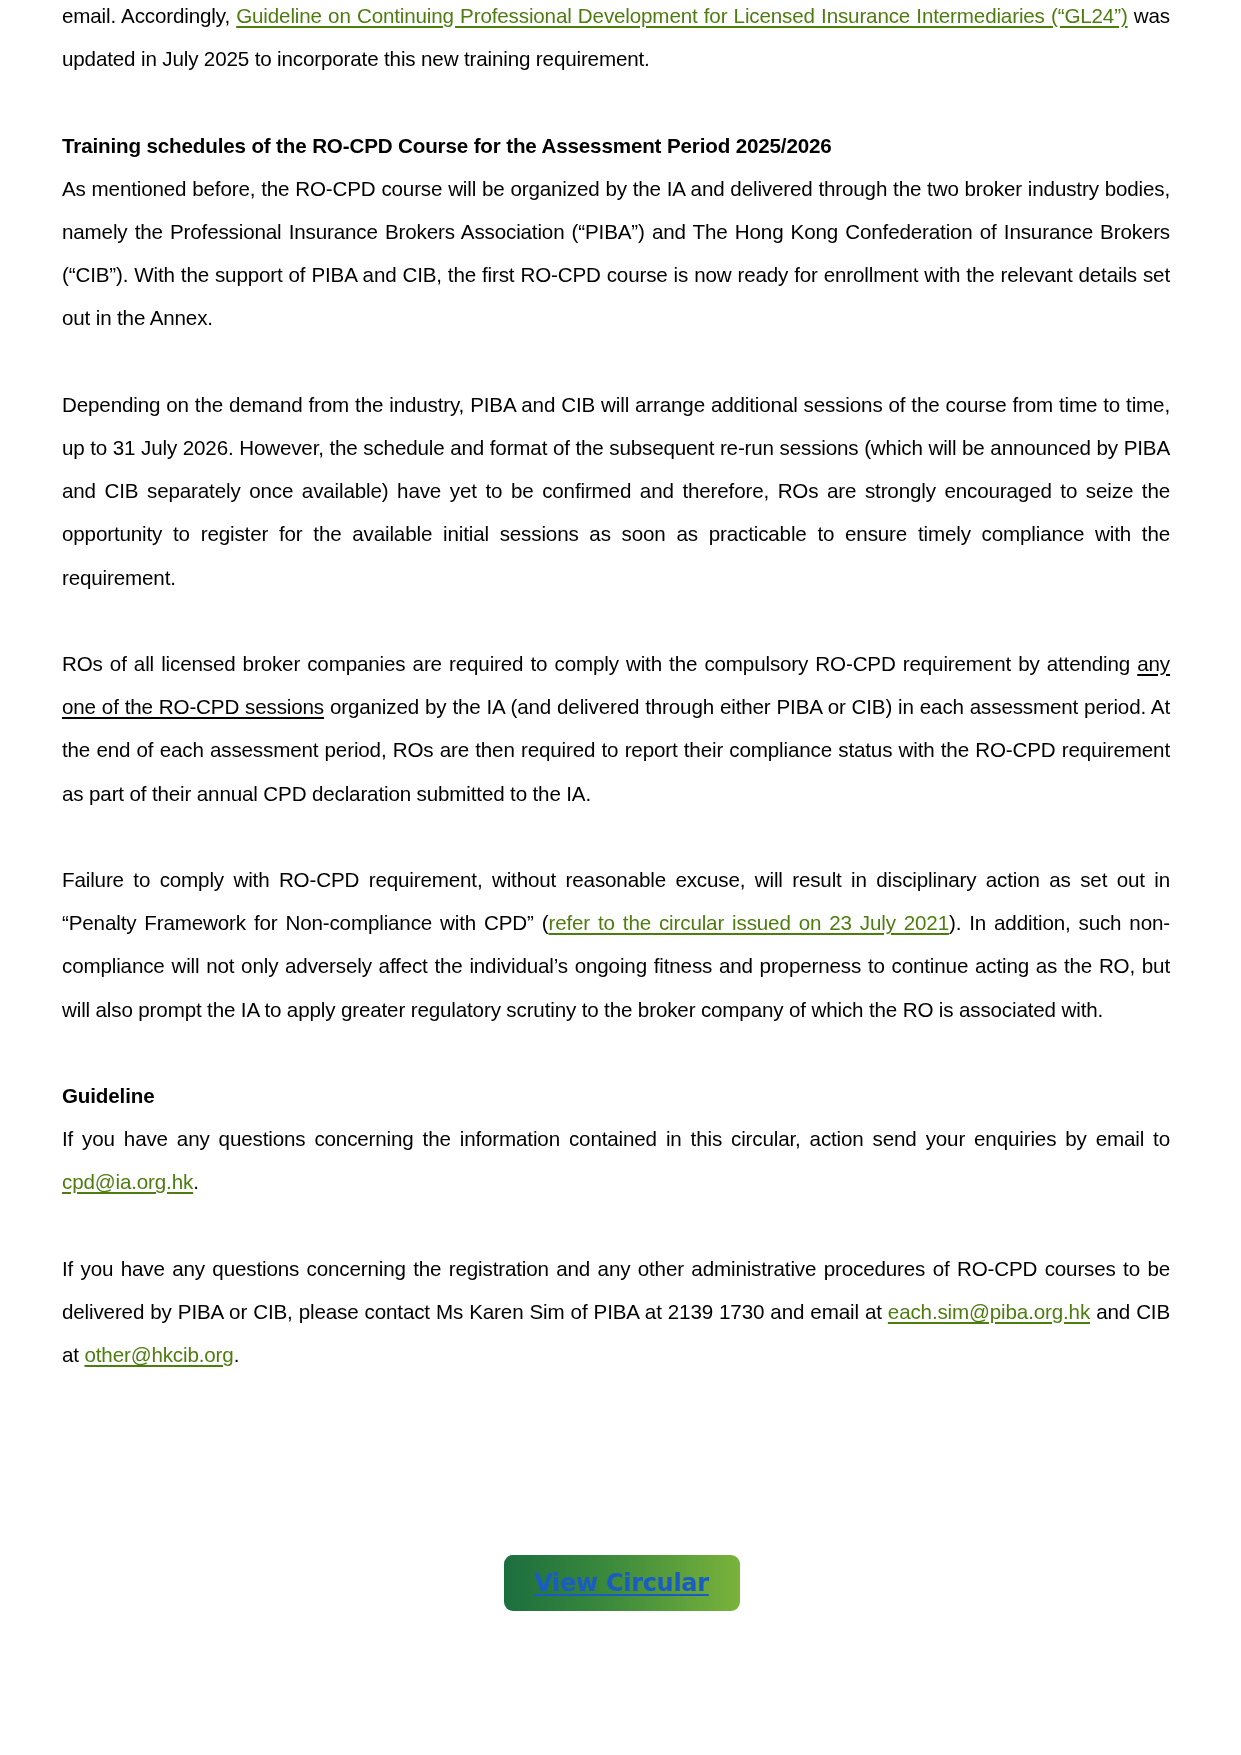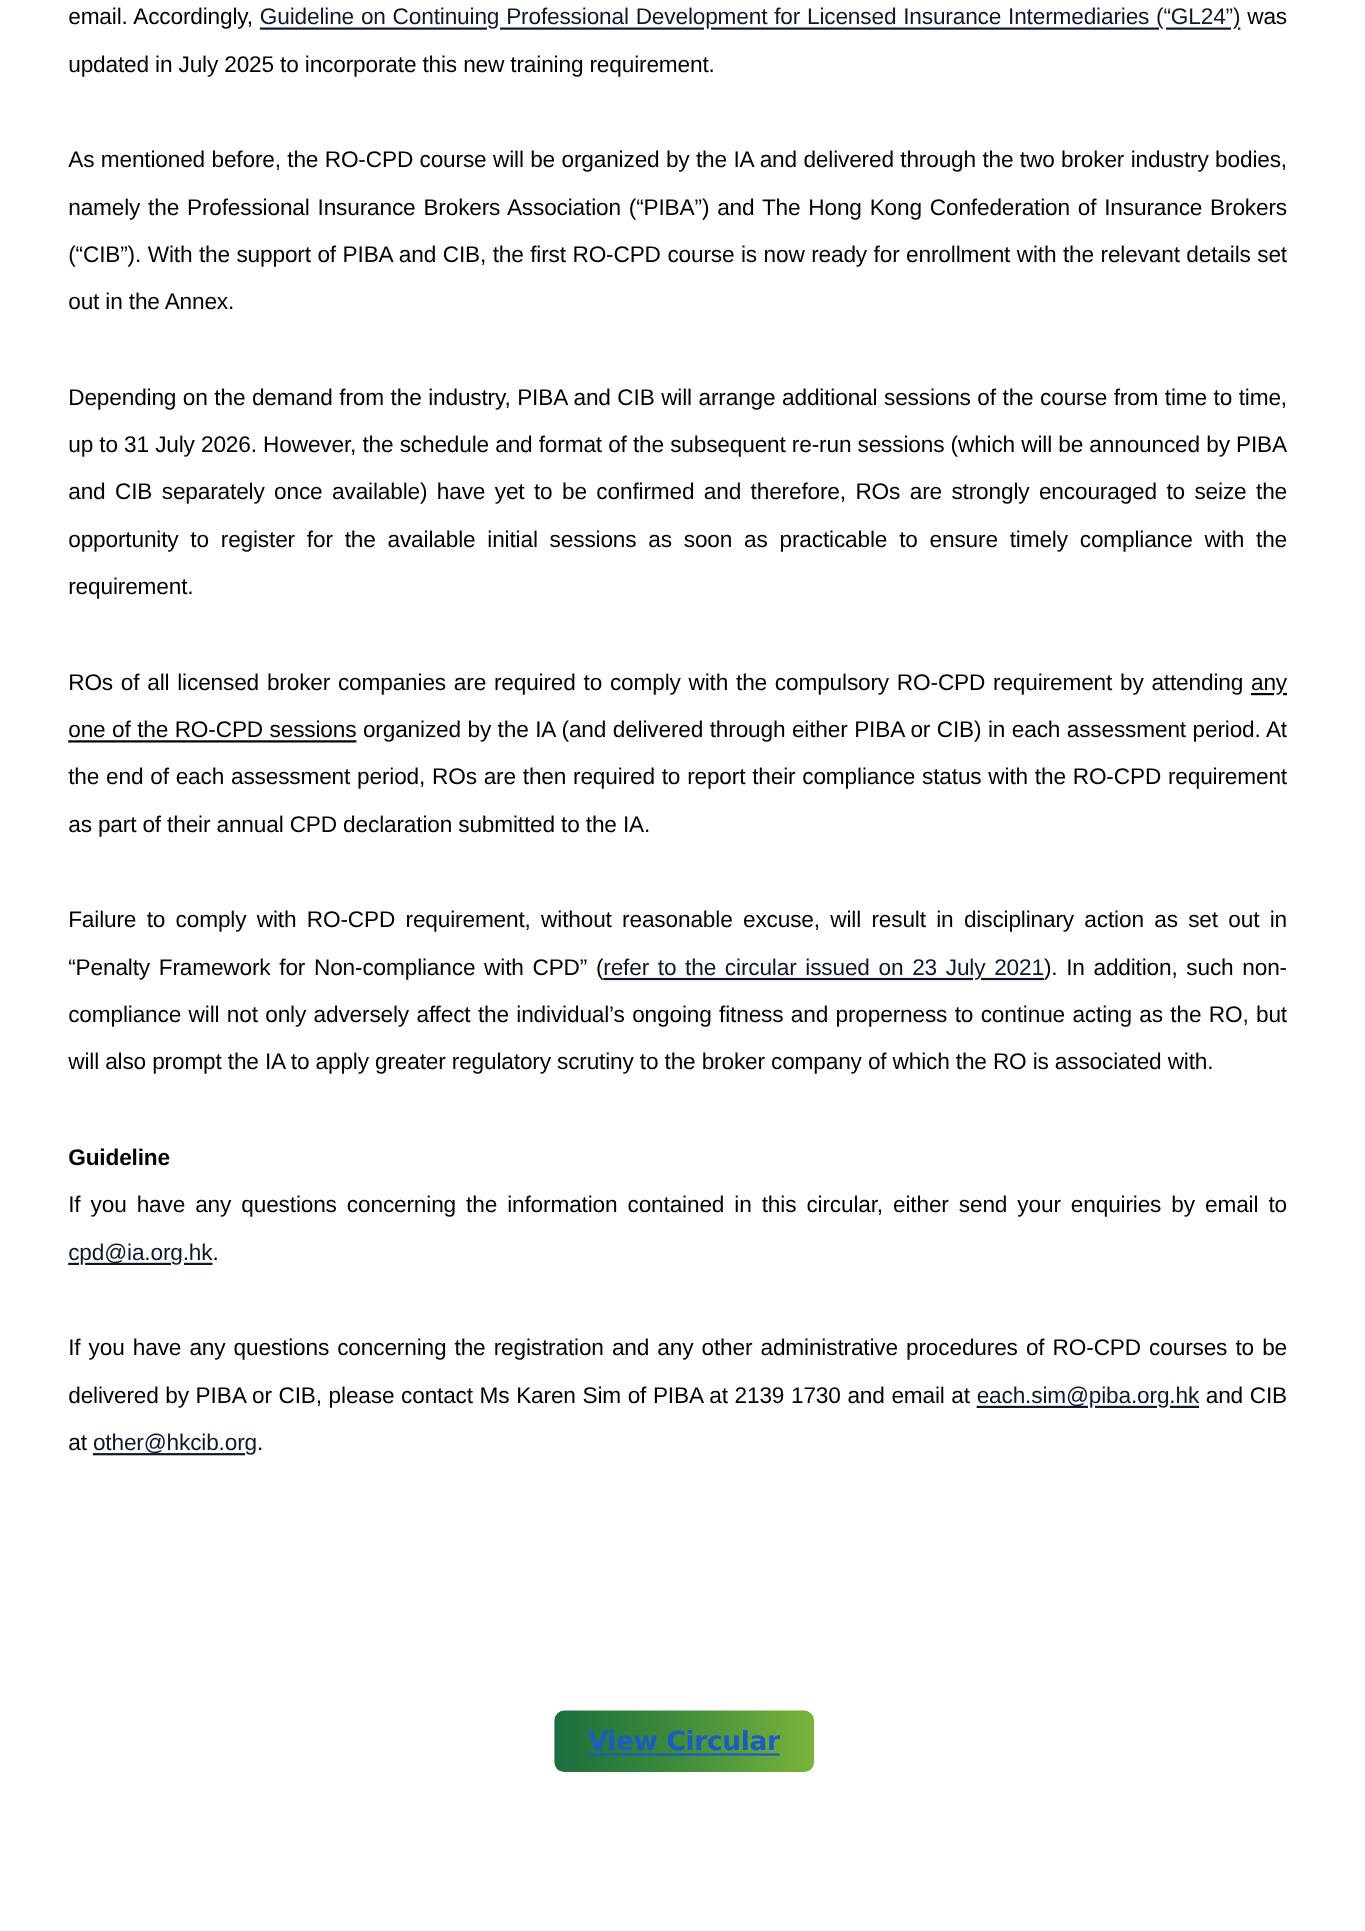--- a/index.html
+++ b/index.html
@@ -17,21 +17,21 @@
     top: -6px;
     width: 1108px;
     font-size: 20.6px;
     line-height: 43.2px;
     letter-spacing: -0.15px;
   }
   p { margin: 0; text-align: justify; }
   .gap { height: 43.2px; }
   .heading { font-weight: bold; text-align: left; }
   a.link {
-    color: #0f172a;
+    color: #4d7c0f;
     text-decoration: underline;
     text-underline-offset: 3px;
   }
   .ul { text-decoration: underline; text-underline-offset: 3px; }
   .button-wrap {
     position: absolute;
     left: 0; right: 0;
     top: 1555px;
     text-align: center;
   }
@@ -57,38 +57,39 @@
 </style>
 </head>
 <body>
 
 <div class="page">
 
   <p><span>email. Accordingly, </span><a class="link" href="#">Guideline on Continuing Professional Development for Licensed Insurance Intermediaries (“GL24”)</a><span> was updated in July 2025 to incorporate this new training requirement.</span></p>
 
   <div class="gap"></div>
 
+  <p class="heading">Training schedules of the RO-CPD Course for the Assessment Period 2025/2026</p>
   <p>As mentioned before, the RO-CPD course will be organized by the IA and delivered through the two broker industry bodies, namely the Professional Insurance Brokers Association (“PIBA”) and The Hong Kong Confederation of Insurance Brokers (“CIB”). With the support of PIBA and CIB, the first RO-CPD course is now ready for enrollment with the relevant details set out in the Annex.</p>
 
   <div class="gap"></div>
 
   <p>Depending on the demand from the industry, PIBA and CIB will arrange additional sessions of the course from time to time, up to 31 July 2026. However, the schedule and format of the subsequent re-run sessions (which will be announced by PIBA and CIB separately once available) have yet to be confirmed and therefore, ROs are strongly encouraged to seize the opportunity to register for the available initial sessions as soon as practicable to ensure timely compliance with the requirement.</p>
 
   <div class="gap"></div>
 
   <p><span>ROs of all licensed broker companies are required to comply with the compulsory RO-CPD requirement by attending </span><span class="ul">any one of the RO-CPD sessions</span><span> organized by the IA (and delivered through either PIBA or CIB) in each assessment period. At the end of each assessment period, ROs are then required to report their compliance status with the RO-CPD requirement as part of their annual CPD declaration submitted to the IA.</span></p>
 
   <div class="gap"></div>
 
   <p><span>Failure to comply with RO-CPD requirement, without reasonable excuse, will result in disciplinary action as set out in “Penalty Framework for Non-compliance with CPD” (</span><a class="link" href="#">refer to the circular issued on 23 July 2021</a><span>). In addition, such non-compliance will not only adversely affect the individual’s ongoing fitness and properness to continue acting as the RO, but will also prompt the IA to apply greater regulatory scrutiny to the broker company of which the RO is associated with.</span></p>
 
   <div class="gap"></div>
 
   <p class="heading">Guideline</p>
-  <p><span>If you have any questions concerning the information contained in this circular, either send your enquiries by email to </span><a class="link" href="#">cpd@ia.org.hk</a><span>.</span></p>
+  <p><span>If you have any questions concerning the information contained in this circular, action send your enquiries by email to </span><a class="link" href="#">cpd@ia.org.hk</a><span>.</span></p>
 
   <div class="gap"></div>
 
   <p><span>If you have any questions concerning the registration and any other administrative procedures of RO-CPD courses to be delivered by PIBA or CIB, please contact Ms Karen Sim of PIBA at 2139 1730 and email at </span><a class="link" href="#">each.sim@piba.org.hk</a><span> and CIB at </span><a class="link" href="#">other@hkcib.org</a><span>.</span></p>
 
 </div>
 
 <div class="button-wrap">
   <div class="view-btn">
     <a href="#">View Circular</a>

